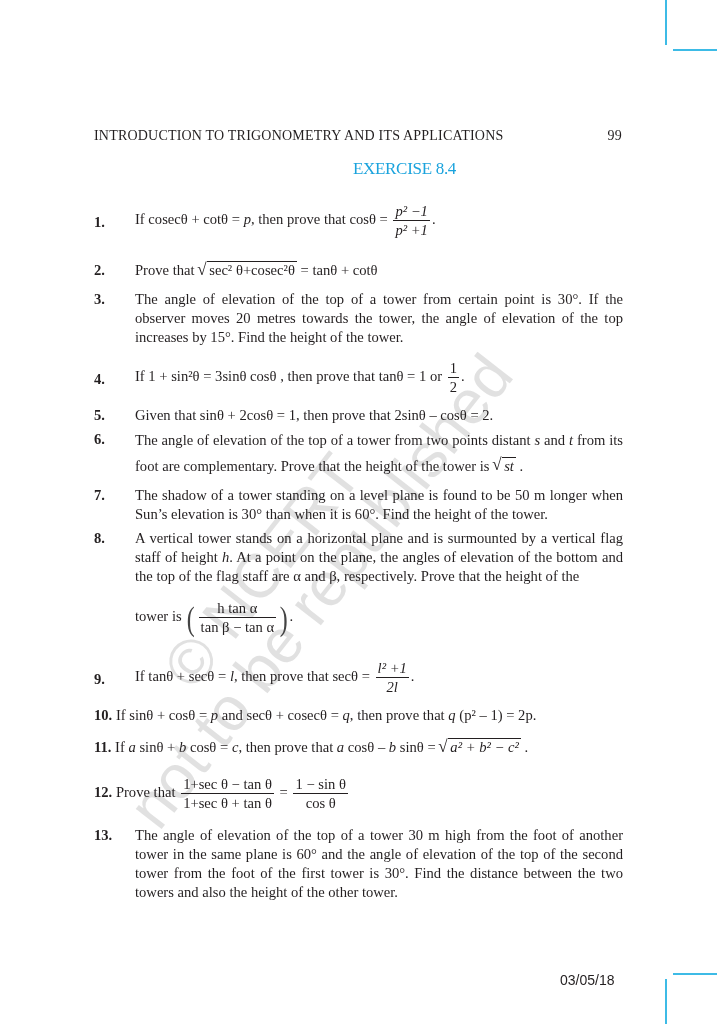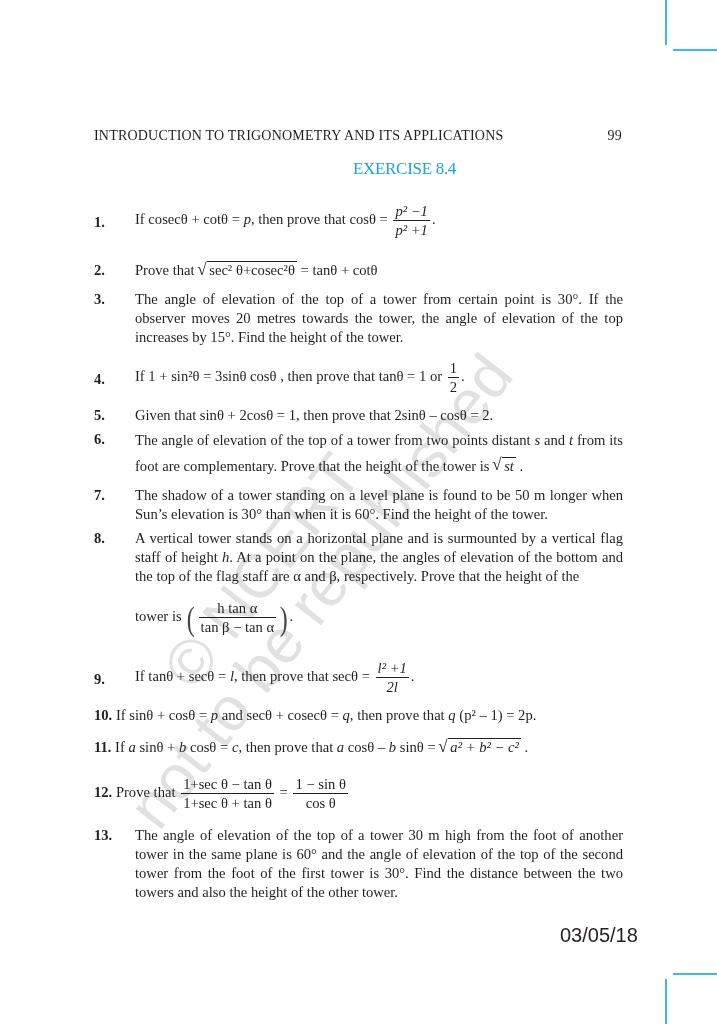--- a/index.html
+++ b/index.html
@@ -38,22 +38,22 @@
     content:"\221A"; position:absolute; left:-1px; top:-1px; font-size:17px;
   }
   .sqrt .rad { border-top:1px solid #231f20; padding:0 2px; display:inline-block; line-height:17px; }
   .paren { font-size:34px; vertical-align:middle; font-weight:100; color:#444; display:inline-block; transform:scaleX(0.7); }
   .wm {
     position:absolute; color:rgba(200,200,200,0.55);
     font-family:"Liberation Sans", "DejaVu Sans", sans-serif;
     transform-origin:left bottom; white-space:nowrap; pointer-events:none;
   }
   .footer-date {
-    position:absolute; left:560px; top:924px;
-    font-family:"Liberation Sans", "DejaVu Sans", sans-serif; font-size:20px; color:#231f20;
+    position:absolute; left:560px; top:972px;
+    font-family:"Liberation Sans", "DejaVu Sans", sans-serif; font-size:14px; color:#231f20;
   }
 </style>
 </head>
 <body>
 
 <div class="crop" style="left:665px;top:0;width:2px;height:45px;"></div>
 <div class="crop" style="left:673px;top:49px;width:44px;height:2px;"></div>
 <div class="crop" style="left:673px;top:973px;width:44px;height:2px;"></div>
 <div class="crop" style="left:665px;top:979px;width:2px;height:45px;"></div>
 

